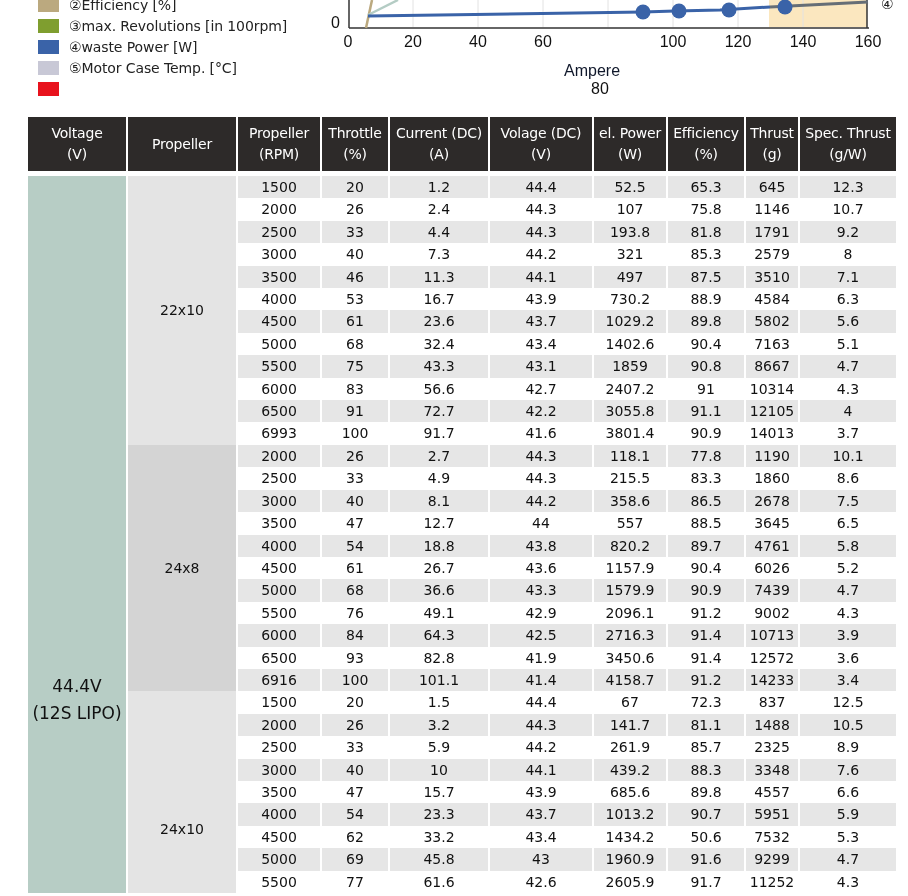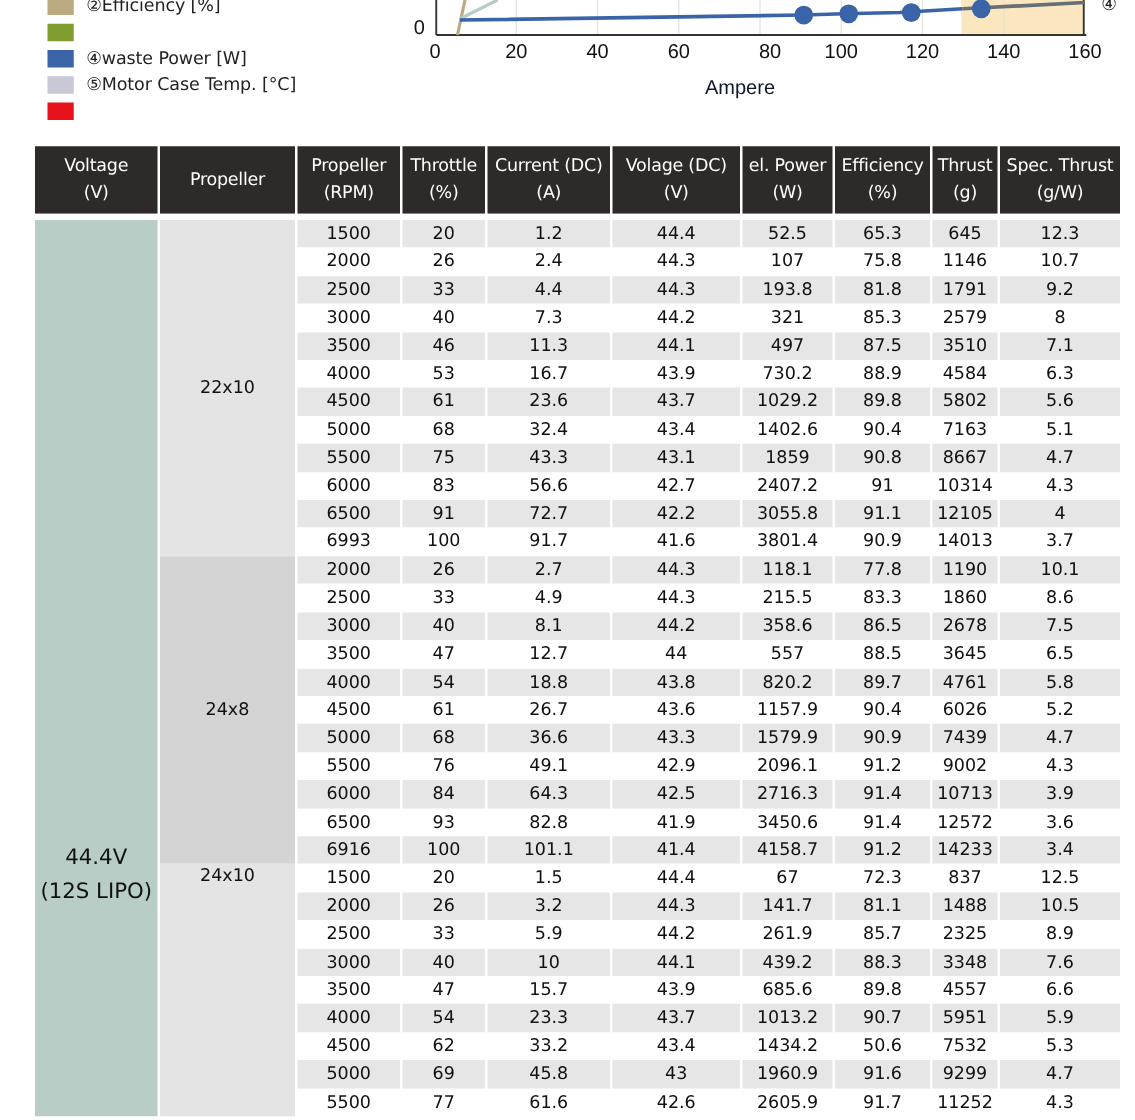--- a/index.html
+++ b/index.html
@@ -37,20 +37,21 @@
 </head>
 <body>
 
 <div class="legend" id="legend">
     <div class="legend-item">
       <span class="legend-swatch" style="background: rgb(187, 169, 127);"></span>
       <span class="legend-label">②Efficiency [%]</span>
     </div>
     <div class="legend-item">
       <span class="legend-swatch" style="background: rgb(127, 158, 47);"></span>
+      <span class="legend-label">③max. Revolutions [in 100rpm]</span>
     </div>
     <div class="legend-item">
       <span class="legend-swatch" style="background: rgb(58, 99, 168);"></span>
       <span class="legend-label">④waste Power [W]</span>
     </div>
     <div class="legend-item">
       <span class="legend-swatch" style="background: rgb(200, 200, 214);"></span>
       <span class="legend-label">⑤Motor Case Temp. [°C]</span>
     </div>
     <div class="legend-item">
@@ -89,21 +90,21 @@
       <circle cx="401" cy="10" r="7.5"></circle>
       <circle cx="457" cy="7" r="7.5"></circle>
     </g>
   </svg>
   <span class="y-zero">0</span>
   <div id="x-ticks">
       <span class="x-tick" style="left: 20px;">0</span>
       <span class="x-tick" style="left: 85px;">20</span>
       <span class="x-tick" style="left: 150px;">40</span>
       <span class="x-tick" style="left: 215px;">60</span>
-      <span class="x-tick" style="left: 288px;">80</span>
+      <span class="x-tick" style="left: 272px; margin-top: 47px;">80</span>
       <span class="x-tick" style="left: 345px;">100</span>
       <span class="x-tick" style="left: 410px;">120</span>
       <span class="x-tick" style="left: 475px;">140</span>
       <span class="x-tick" style="left: 540px;">160</span>
     </div>
   <span class="x-axis-label">Ampere</span>
   <span class="series-marker">④</span>
 </div>
 
 <div class="table-wrap">
@@ -397,21 +398,21 @@
           <td class="data">6916</td>
           <td class="data">100</td>
           <td class="data">101.1</td>
           <td class="data">41.4</td>
           <td class="data">4158.7</td>
           <td class="data">91.2</td>
           <td class="data">14233</td>
           <td class="data">3.4</td>
         </tr>
         <tr class="row-plain">
-          <td class="prop-cell" rowspan="9" style="vertical-align: top;  margin-left: 24px;">24x10</td>
+          <td class="prop-cell" rowspan="9" style="vertical-align: top; padding-top: 128px; margin-left: 24px;">24x10</td>
           <td class="data">1500</td>
           <td class="data">20</td>
           <td class="data">1.5</td>
           <td class="data">44.4</td>
           <td class="data">67</td>
           <td class="data">72.3</td>
           <td class="data">837</td>
           <td class="data">12.5</td>
         </tr>
         <tr class="row-shade">

